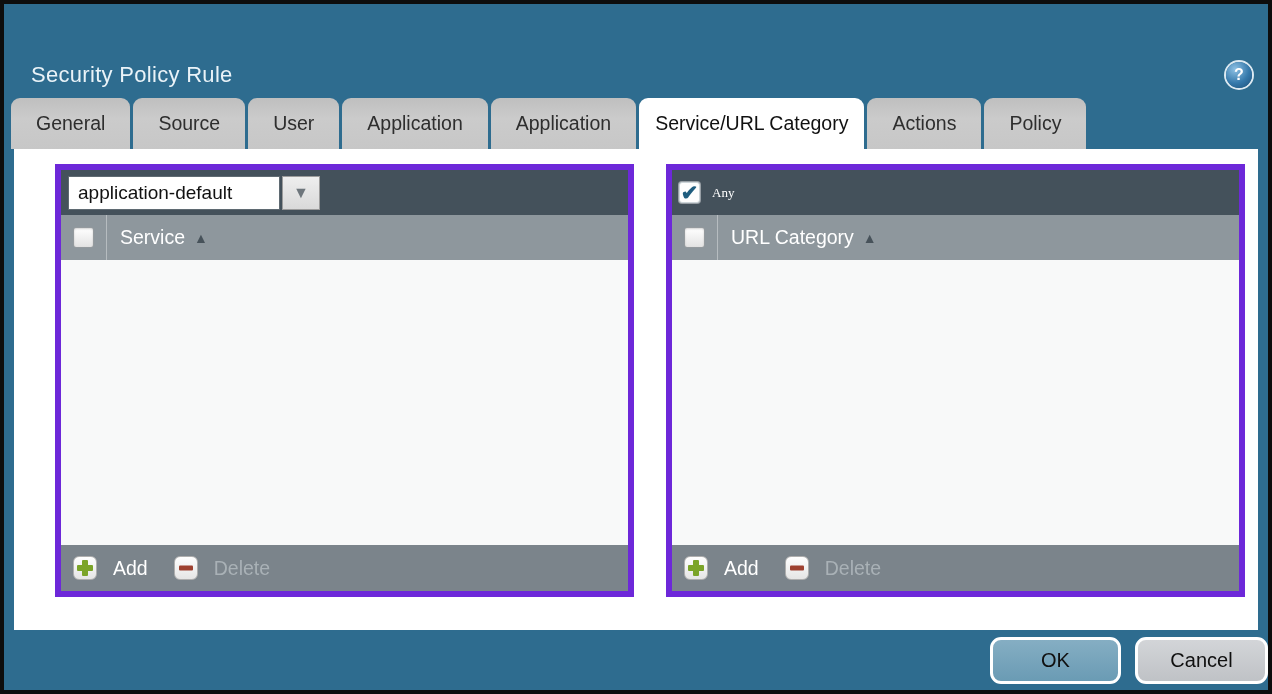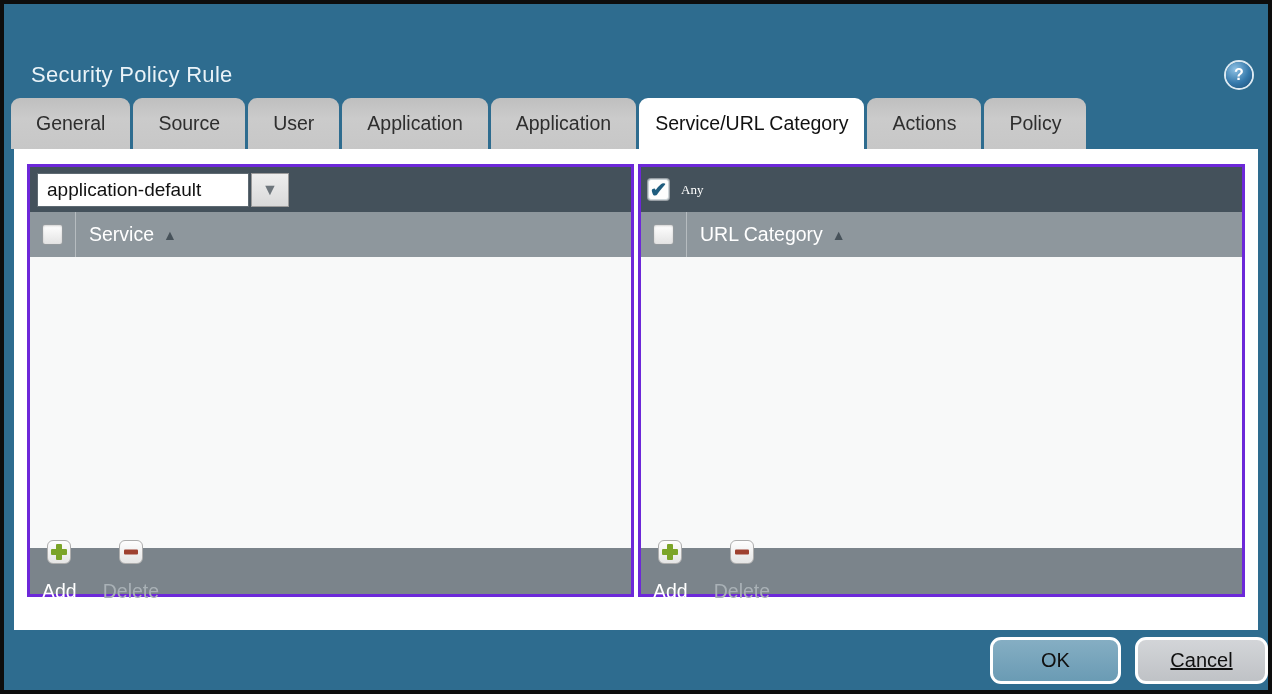--- a/index.html
+++ b/index.html
@@ -37,22 +37,22 @@
     font-size:19.5px; color:#2e2e2e; white-space:nowrap; cursor:pointer;
   }
   .tab.active { background:#ffffff; color:#111; padding:0 16px; }
   
   .content {
     background:#ffffff; margin:0 10px; height:481px; flex:none;
     padding:15px 13px 0 13px;
   }
   .panels { display:flex; gap:4px; height:433px; }
   .panel {
-    flex:1; border:3px solid #6d28d9; background:#0f172a;
-    display:flex; flex-direction:column;
+    flex:1; border:6px solid #6d28d9; background:#0f172a;
+    display:flex; flex-direction:column;margin-left:28px;
   }
   .panel-toolbar {
     height:45px; flex:none; background:#44515b;
     display:flex; align-items:center; padding:0 7px;
   }
   
   .select-box { display:flex; height:34px; }
   .select-input {
     width:212px; height:34px; border:1px solid #5f6a72;
     font-size:19px; padding:0 9px; color:#111; background:#fff;
@@ -89,21 +89,21 @@
   }
   .header-label { color:#fff; font-size:19.5px; margin-left:13px; }
   .sort-arrow { color:#47525a; font-size:14px; margin-left:9px; }
   
   .panel-body { flex:1; background:#f8f9f9; }
   
   .panel-footer {
     height:46px; flex:none; background:#7b848b;
     display:flex; align-items:center; padding:0 12px; gap:26px;
   }
-  .footer-action { display:flex; align-items:center; gap:16px; cursor:pointer;flex-direction:column; }
+  .footer-action { display:flex; align-items:center; gap:16px; cursor:pointer; }
   .footer-action.disabled { cursor:default; }
   .action-label { color:#fff; font-size:19.5px; }
   .footer-action.disabled .action-label { color:#a9b1b6; }
   .pm-icon {
     width:24px; height:24px; border-radius:6px; position:relative; flex:none;
     background:linear-gradient(#fefefe,#e5e5e5);
     border:1px solid #aeaeae;
   }
   .pm-icon::before, .pm-icon::after {
     content:""; position:absolute; left:50%; top:50%;
@@ -117,21 +117,21 @@
     flex:1; display:flex; align-items:center; justify-content:flex-end;
     gap:14px; 
   }
   .btn {
     height:47px; border-radius:11px; border:3px solid #ffffff;
     font-size:20px; color:#101010; cursor:pointer;
     display:flex; align-items:center; justify-content:center;
     font-family:"Liberation Sans", sans-serif;
   }
   .btn-ok { width:131px; background:linear-gradient(180deg,#85aec3,#6a9bb4); }
-  .btn-cancel { width:133px; background:linear-gradient(180deg,#d3d5d8,#bfc2c6);text-decoration:underline; }
+  .btn-cancel { width:133px; background:linear-gradient(180deg,#d3d5d8,#bfc2c6); }
 </style>
 </head>
 <body>
 
 <div class="window">
 
   <div class="titlebar">
     <div class="title">Security Policy Rule</div>
     <div class="help-icon">?</div>
   </div>

